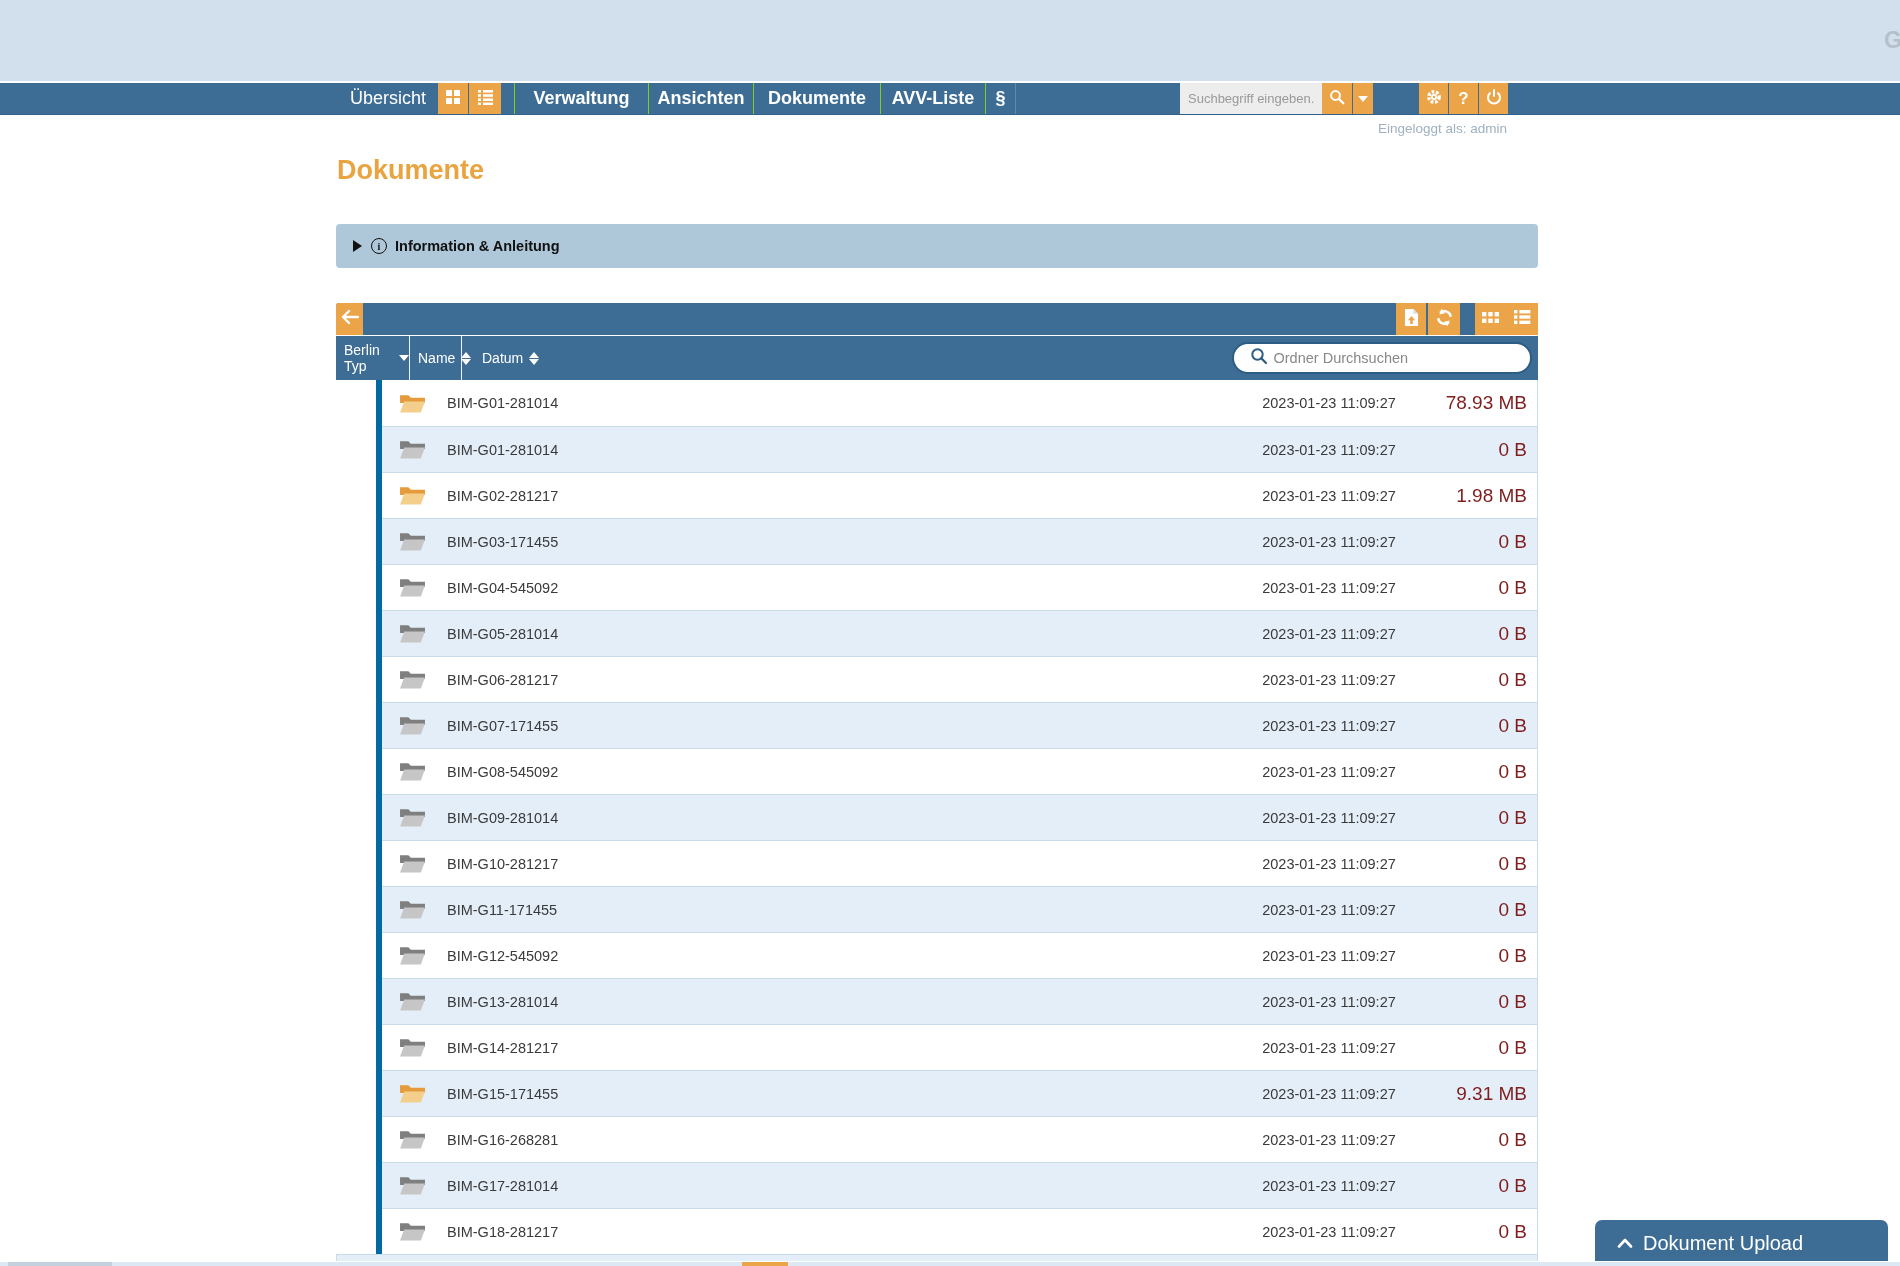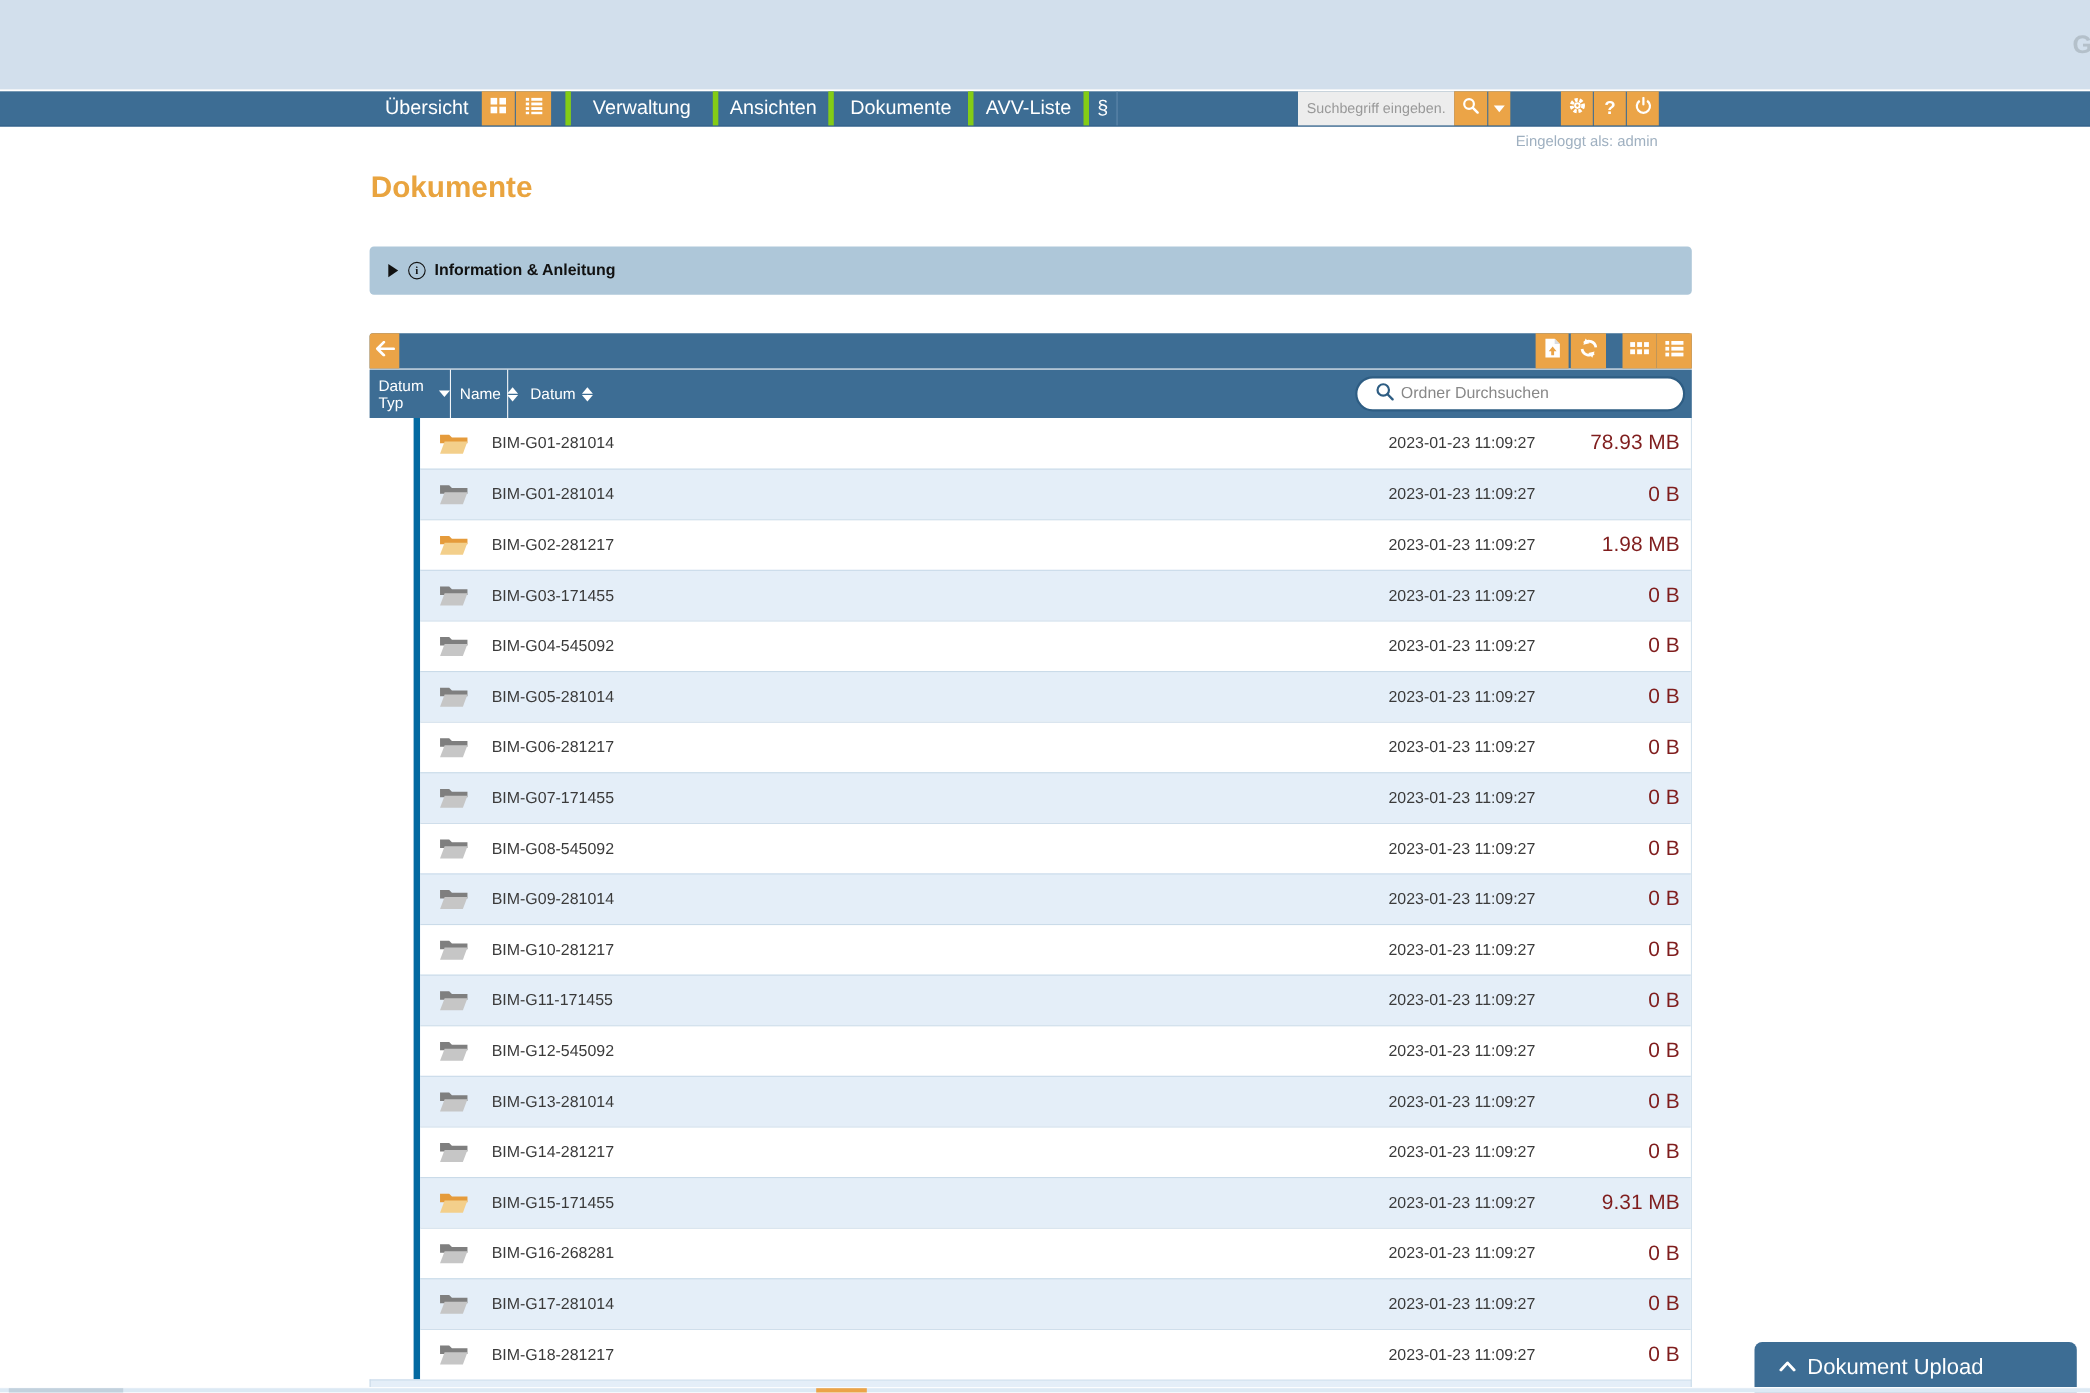--- a/index.html
+++ b/index.html
@@ -8,21 +8,21 @@
 
   
   .header-strip { position:absolute; left:0; top:0; width:1900px; height:81px; background:#d2dfec; }
   .logo-letter { position:absolute; left:1884px; top:27px; font-size:23px; font-weight:bold; color:#b4c0ca; }
 
   
   .navbar { position:absolute; left:0; top:81px; width:1900px; height:34px; background:#3d6d94;
             border-top:2px solid #fff; border-bottom:1px solid #33618a; }
   .nav-item { position:absolute; top:0; height:31px; line-height:31px; text-align:center;
               color:#fff; font-size:18px; cursor:pointer; }
-  .nav-sep { border-left:5px solid #84cc16; }
+  .nav-sep { border-left:1px solid #84cc16;font-weight:bold; }
   .nav-sep-r { border-right:1px solid #6089ac; }
   .nav-toggle { position:absolute; top:0; height:31px; background:#eba447; display:flex;
                 align-items:center; justify-content:center; cursor:pointer; }
   .nav-search { position:absolute; left:1180px; top:0; width:142px; height:31px; background:#ededed;
                 border:none; outline:none; padding:0 8px; font-size:13px; color:#555;
                 font-family:"Liberation Sans", sans-serif; }
   .nav-search::placeholder { color:#999; }
   .nav-btn { position:absolute; top:0; height:31px; background:#eba447; display:flex;
              align-items:center; justify-content:center; cursor:pointer; color:#fff; }
   .caret-down { width:0; height:0; border-left:5px solid transparent; border-right:5px solid transparent;
@@ -239,21 +239,21 @@
           <rect x="1" y="11.6" width="3.4" height="3.4"></rect>
               <rect x="6.4" y="11.6" width="11" height="3.4"></rect>
             </g>
           </svg>
       </span>
     </div>
   </div>
 
   <div class="head-row">
     <div class="head-col" style="width:74px;">
-      <span>Datum Typ</span>
+      <span>Berlin Typ</span>
       <span class="sort-single"></span>
     </div>
     <div class="head-col" style="width:52px;">
       <span>Name</span>
       <span class="sort-both">
           <i class="sort-up"></i>
           <i class="sort-dn"></i>
         </span>
     </div>
     <div class="head-col" style="width:78px; border-right:none;margin-left:12px;">

